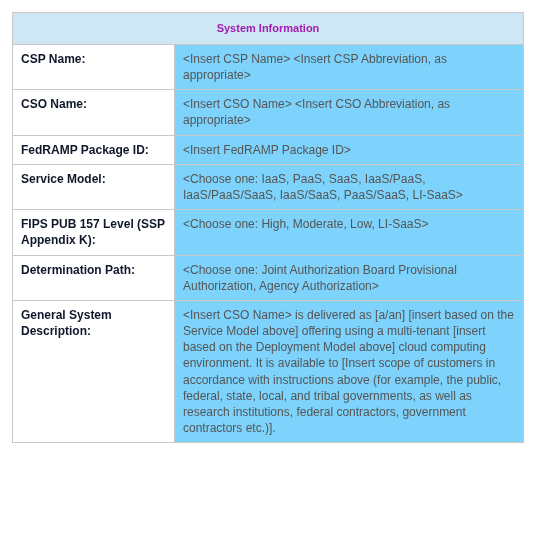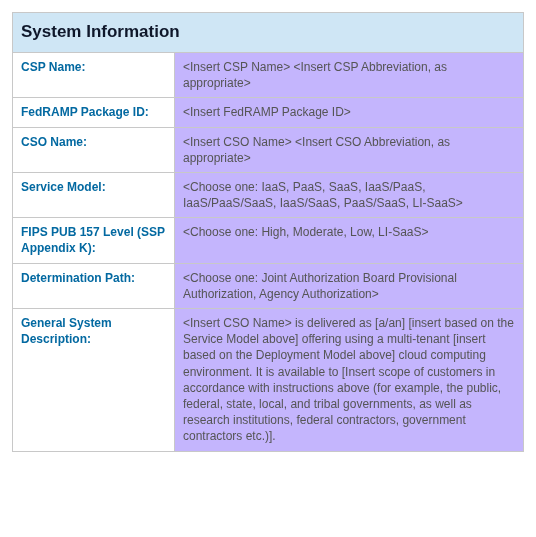--- a/index.html
+++ b/index.html
@@ -16,34 +16,35 @@
   }
   th, td {
     border: 1px solid #c8c8c8;
     padding: 6px 8px;
     text-align: left;
     vertical-align: top;
     line-height: 1.35;
   }
   th.header {
     background: #cfe6f5;
-    color: #0f172a;
+    color: #a21caf;
     font-weight: bold;
-    font-size: 17px;
+    font-size: 11px;
     padding: 8px;
+    text-align: center;
   }
   td.label {
     width: 145px;
     font-weight: bold;
-    color: #0369a1;
+    color: #0f172a;
     background: #fff;
   }
   td.value {
     color: #555;
-    background: #c4b5fd;
+    background: #7dd3fc;
   }
   tr.highlight td {
     background: #fdfccb;
     box-shadow: inset 0 0 0 1px #e8e27a;
   }
 </style>
 </head>
 <body>
 
 <table>
@@ -51,26 +52,26 @@
     <tr>
       <th class="header" colspan="2">System Information</th>
     </tr>
   </thead>
   <tbody>
       <tr>
         <td class="label">CSP Name:</td>
         <td class="value">&lt;Insert CSP Name&gt; &lt;Insert CSP Abbreviation, as appropriate&gt;</td>
       </tr>
       <tr>
+        <td class="label">CSO Name:</td>
+        <td class="value">&lt;Insert CSO Name&gt; &lt;Insert CSO Abbreviation, as appropriate&gt;</td>
+      </tr>
+      <tr>
         <td class="label">FedRAMP Package ID:</td>
         <td class="value">&lt;Insert FedRAMP Package ID&gt;</td>
-      </tr>
-      <tr>
-        <td class="label">CSO Name:</td>
-        <td class="value">&lt;Insert CSO Name&gt; &lt;Insert CSO Abbreviation, as appropriate&gt;</td>
       </tr>
       <tr>
         <td class="label">Service Model:</td>
         <td class="value">&lt;Choose one: IaaS, PaaS, SaaS, IaaS/PaaS, IaaS/PaaS/SaaS, IaaS/SaaS, PaaS/SaaS, LI-SaaS&gt;</td>
       </tr>
       <tr>
         <td class="label">FIPS PUB 157 Level (SSP Appendix K):</td>
         <td class="value">&lt;Choose one: High, Moderate, Low, LI-SaaS&gt;</td>
       </tr>
       <tr>

